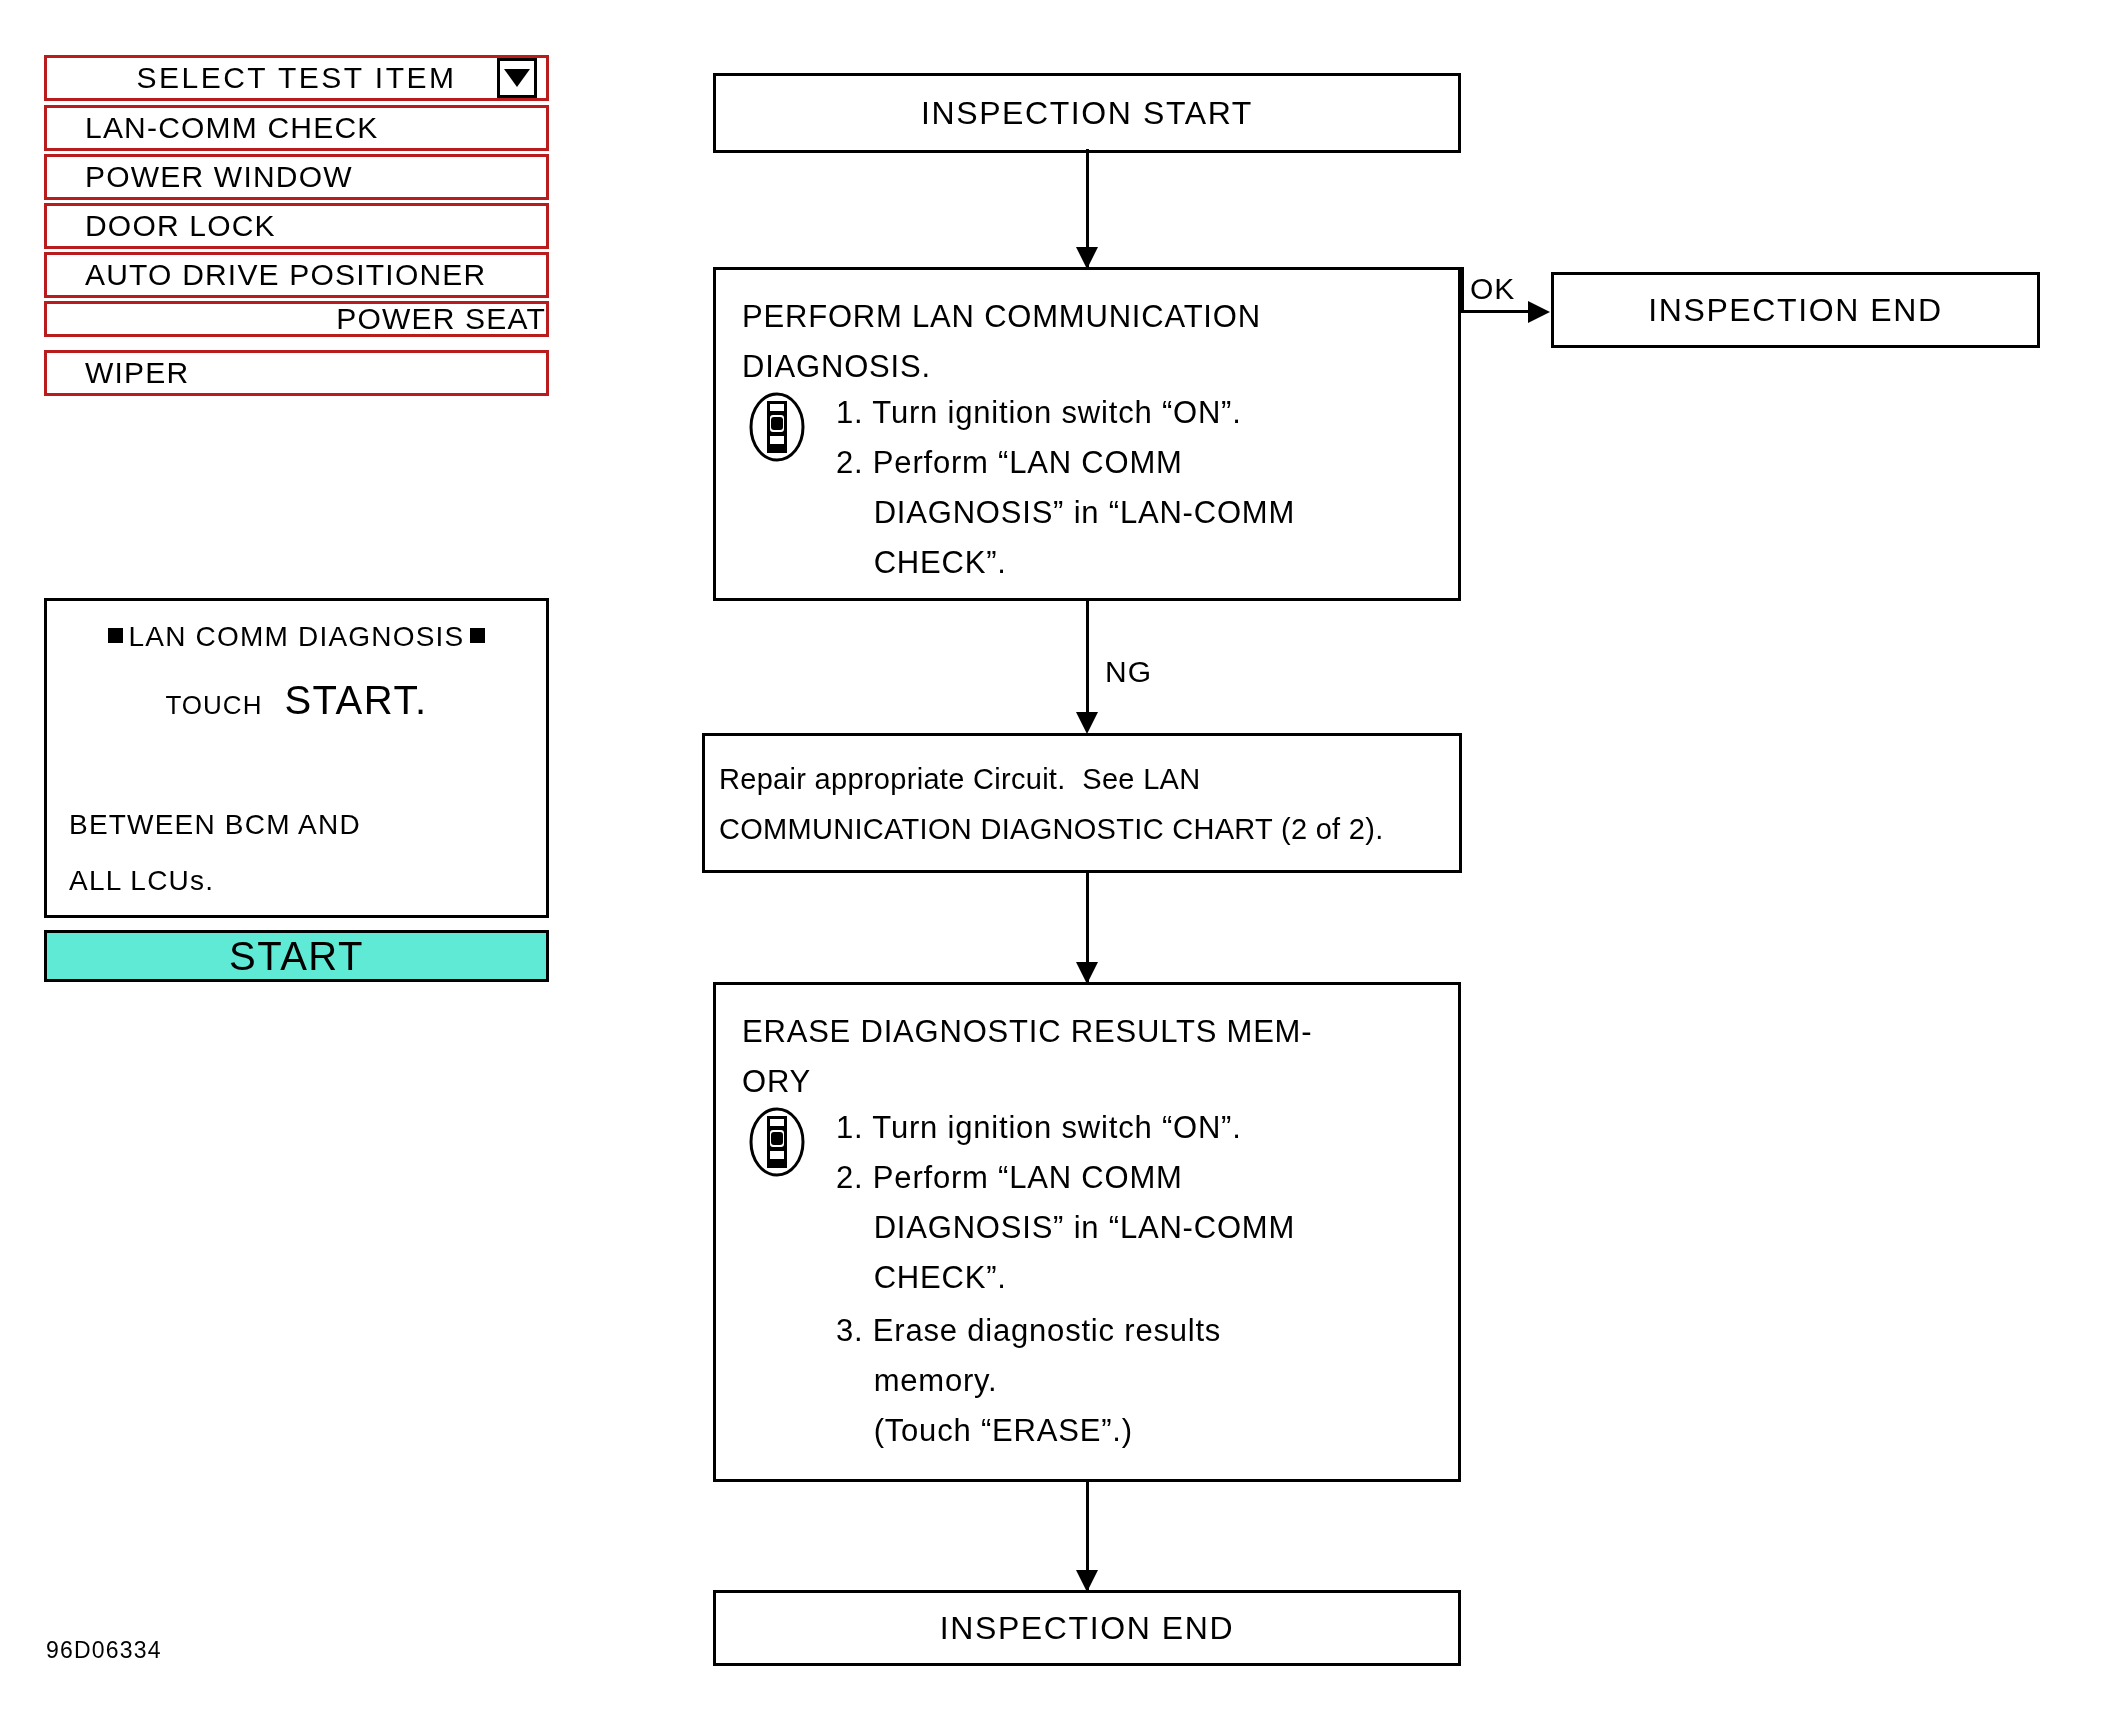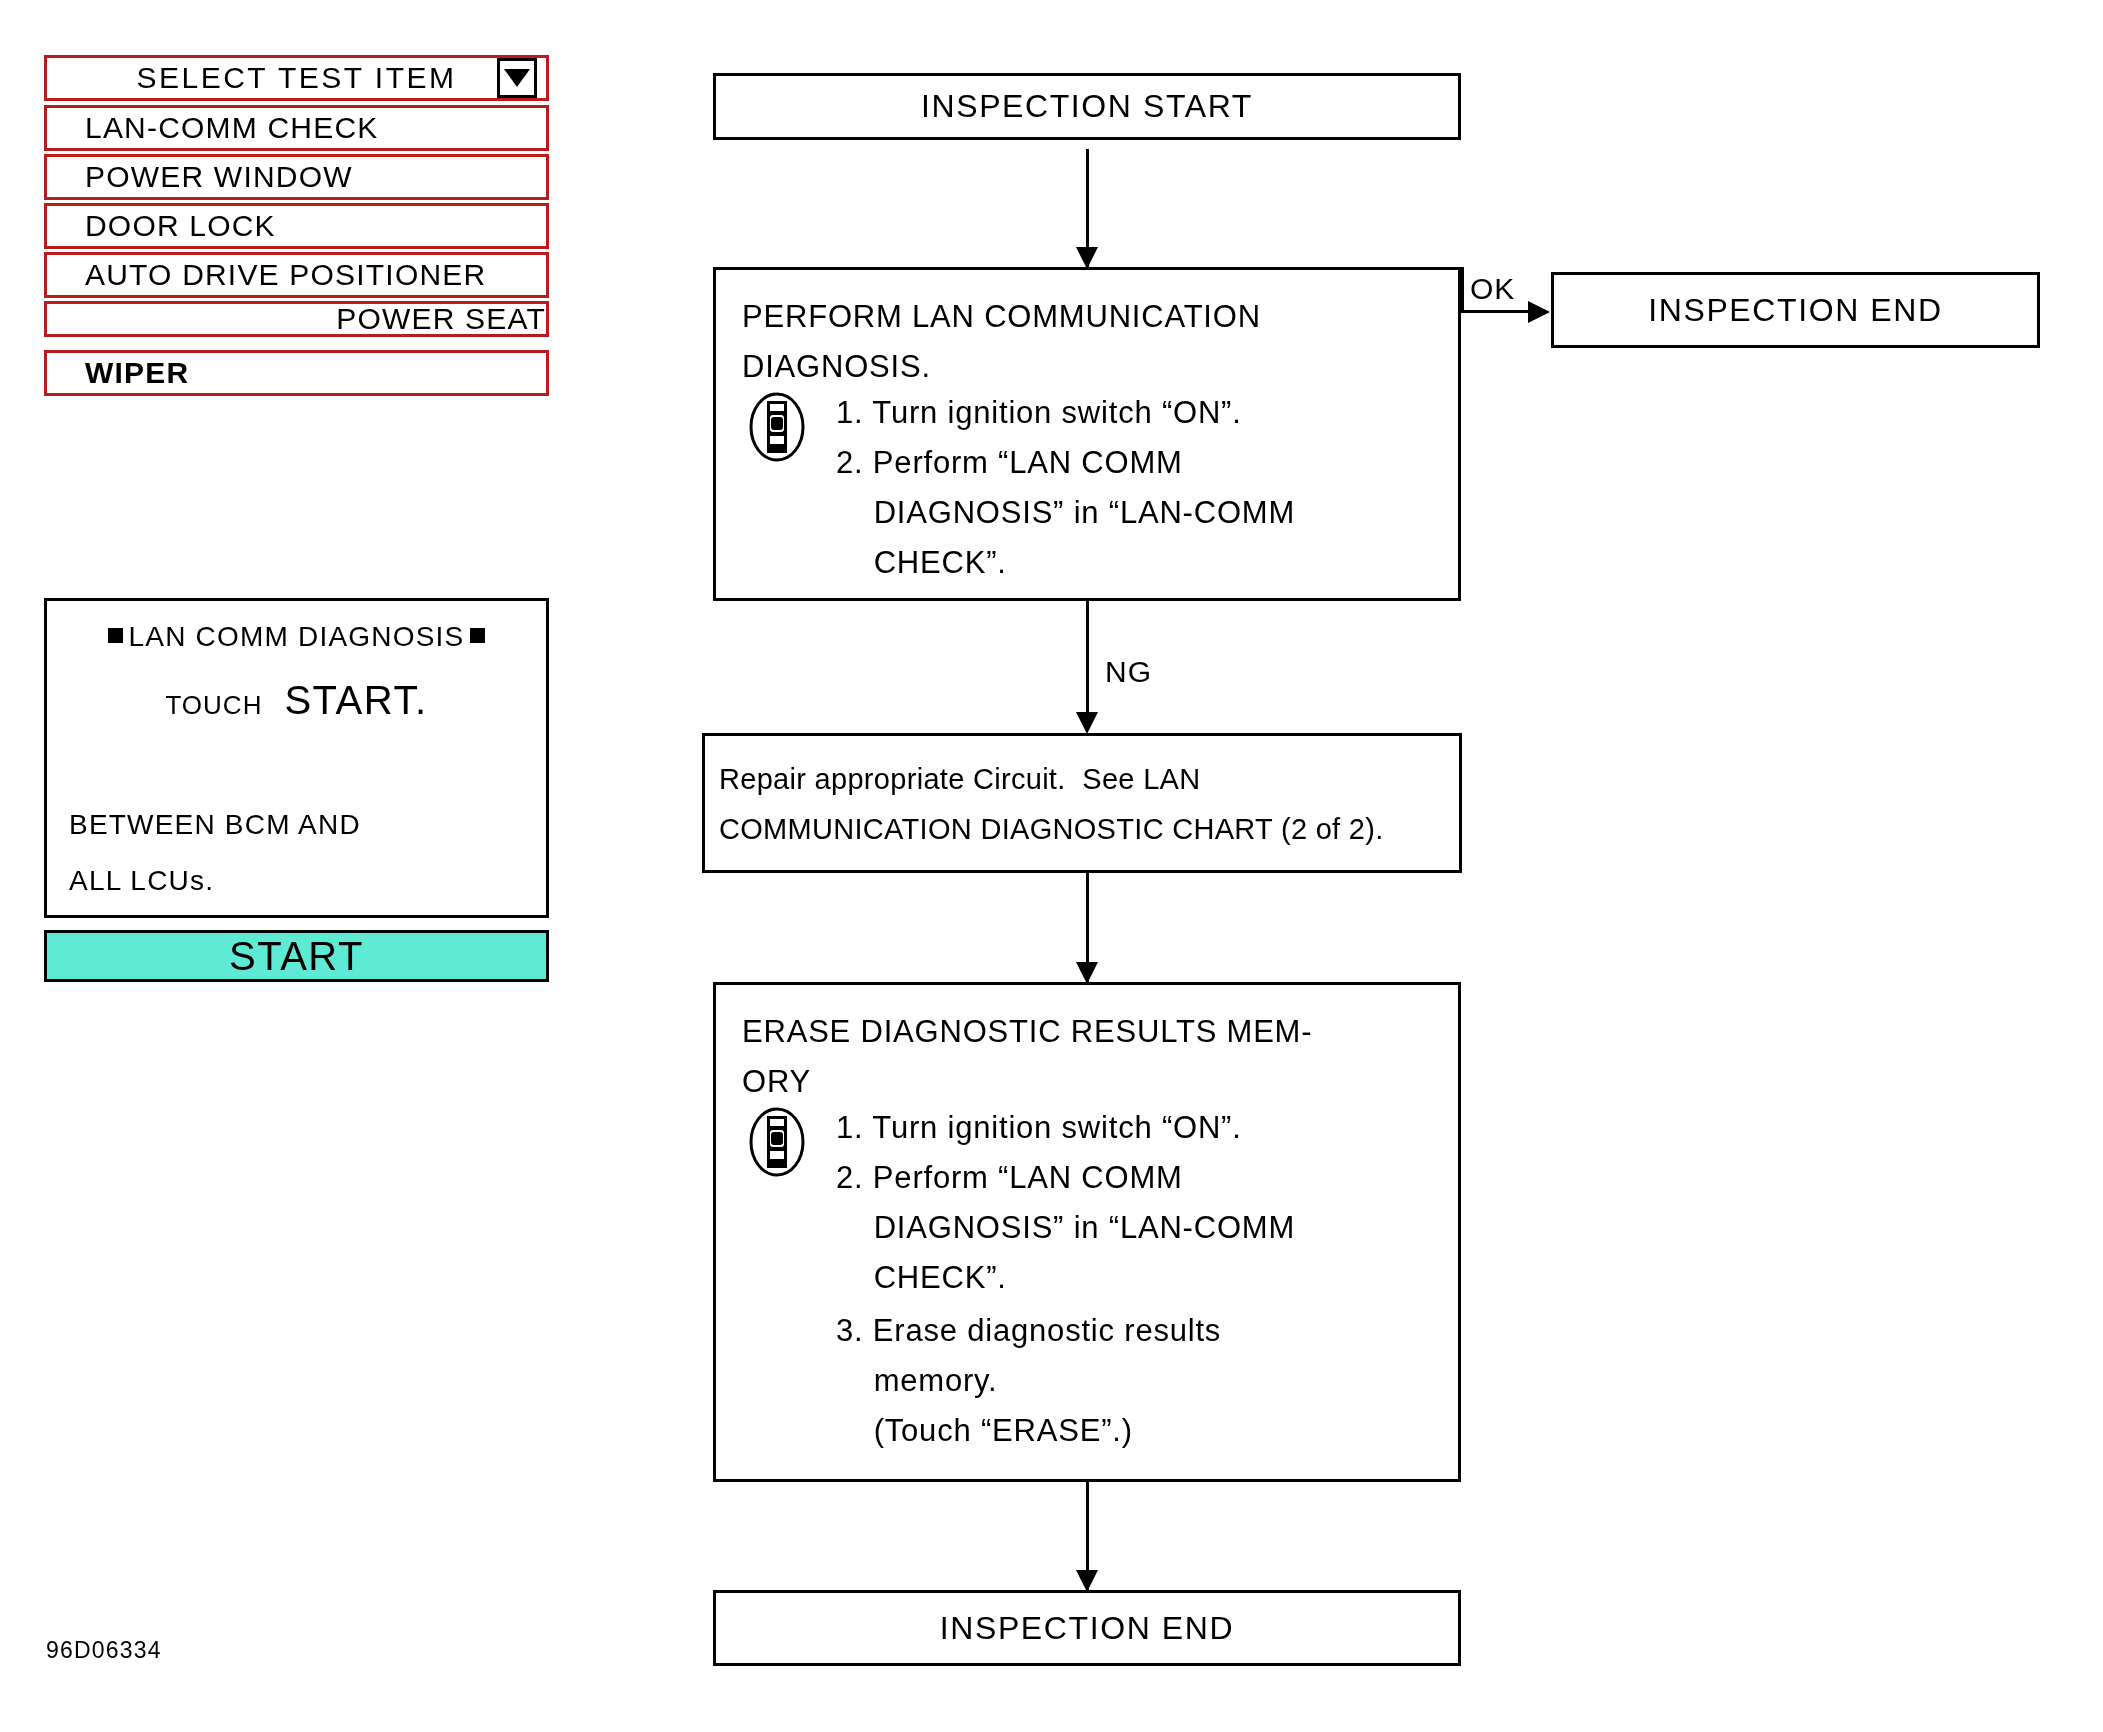--- a/index.html
+++ b/index.html
@@ -186,21 +186,21 @@
   </div>
   <div class="menu-item" style="left:44px; top:203px; width:505px; height:46px;">
     <span>DOOR LOCK</span>
   </div>
   <div class="menu-item" style="left:44px; top:252px; width:505px; height:46px;">
     <span>AUTO DRIVE POSITIONER</span>
   </div>
   <div class="menu-item" style="left:44px; top:301px; width:505px; height:36px;justify-content:flex-end;">
     <span>POWER SEAT</span>
   </div>
-  <div class="menu-item" style="left:44px; top:350px; width:505px; height:46px;font-weight:bold;">
+  <div class="menu-item" style="left:44px; top:350px; width:505px; height:46px;">
     <span>WIPER</span>
   </div>
 
   <div id="consult-panel">
     <div class="cp-line" style="top:20px;">
       <span class="sq"></span><span style="margin:0 6px;">LAN COMM DIAGNOSIS</span><span class="sq"></span>
     </div>
 
     <div class="cp-line" style="top:77px;">
       <span class="cp-touch">TOUCH</span><span style="display:inline-block;width:22px;"></span><span class="cp-start-word">START.</span>
@@ -209,21 +209,21 @@
     <div class="cp-line cp-left" style="top:208px;">BETWEEN BCM AND</div>
     <div class="cp-line cp-left" style="top:264px;">ALL LCUs.</div>
   </div>
 
   <div id="start-button">
     <span>START</span>
   </div>
 
   <div class="fig-id">96D06334</div>
 
-  <div class="flow-box flow-center" style="left:713px; top:73px; width:748px; height:67px;">
+  <div class="flow-box flow-center" style="left:713px; top:73px; width:748px; height:80px;">
     <span>INSPECTION START</span>
   </div>
 
   <div class="vline" style="left:1086px; top:149px; height:120px;"></div>
   <div class="arrow-down" style="left:1076px; top:247px;"></div>
 
   <div class="flow-box" style="left:713px; top:267px; width:748px; height:334px;">
     <div class="flow-text" style="left:26px; top:22px;">PERFORM LAN COMMUNICATION</div>
     <div class="flow-text" style="left:26px; top:72px;">DIAGNOSIS.</div>
 

